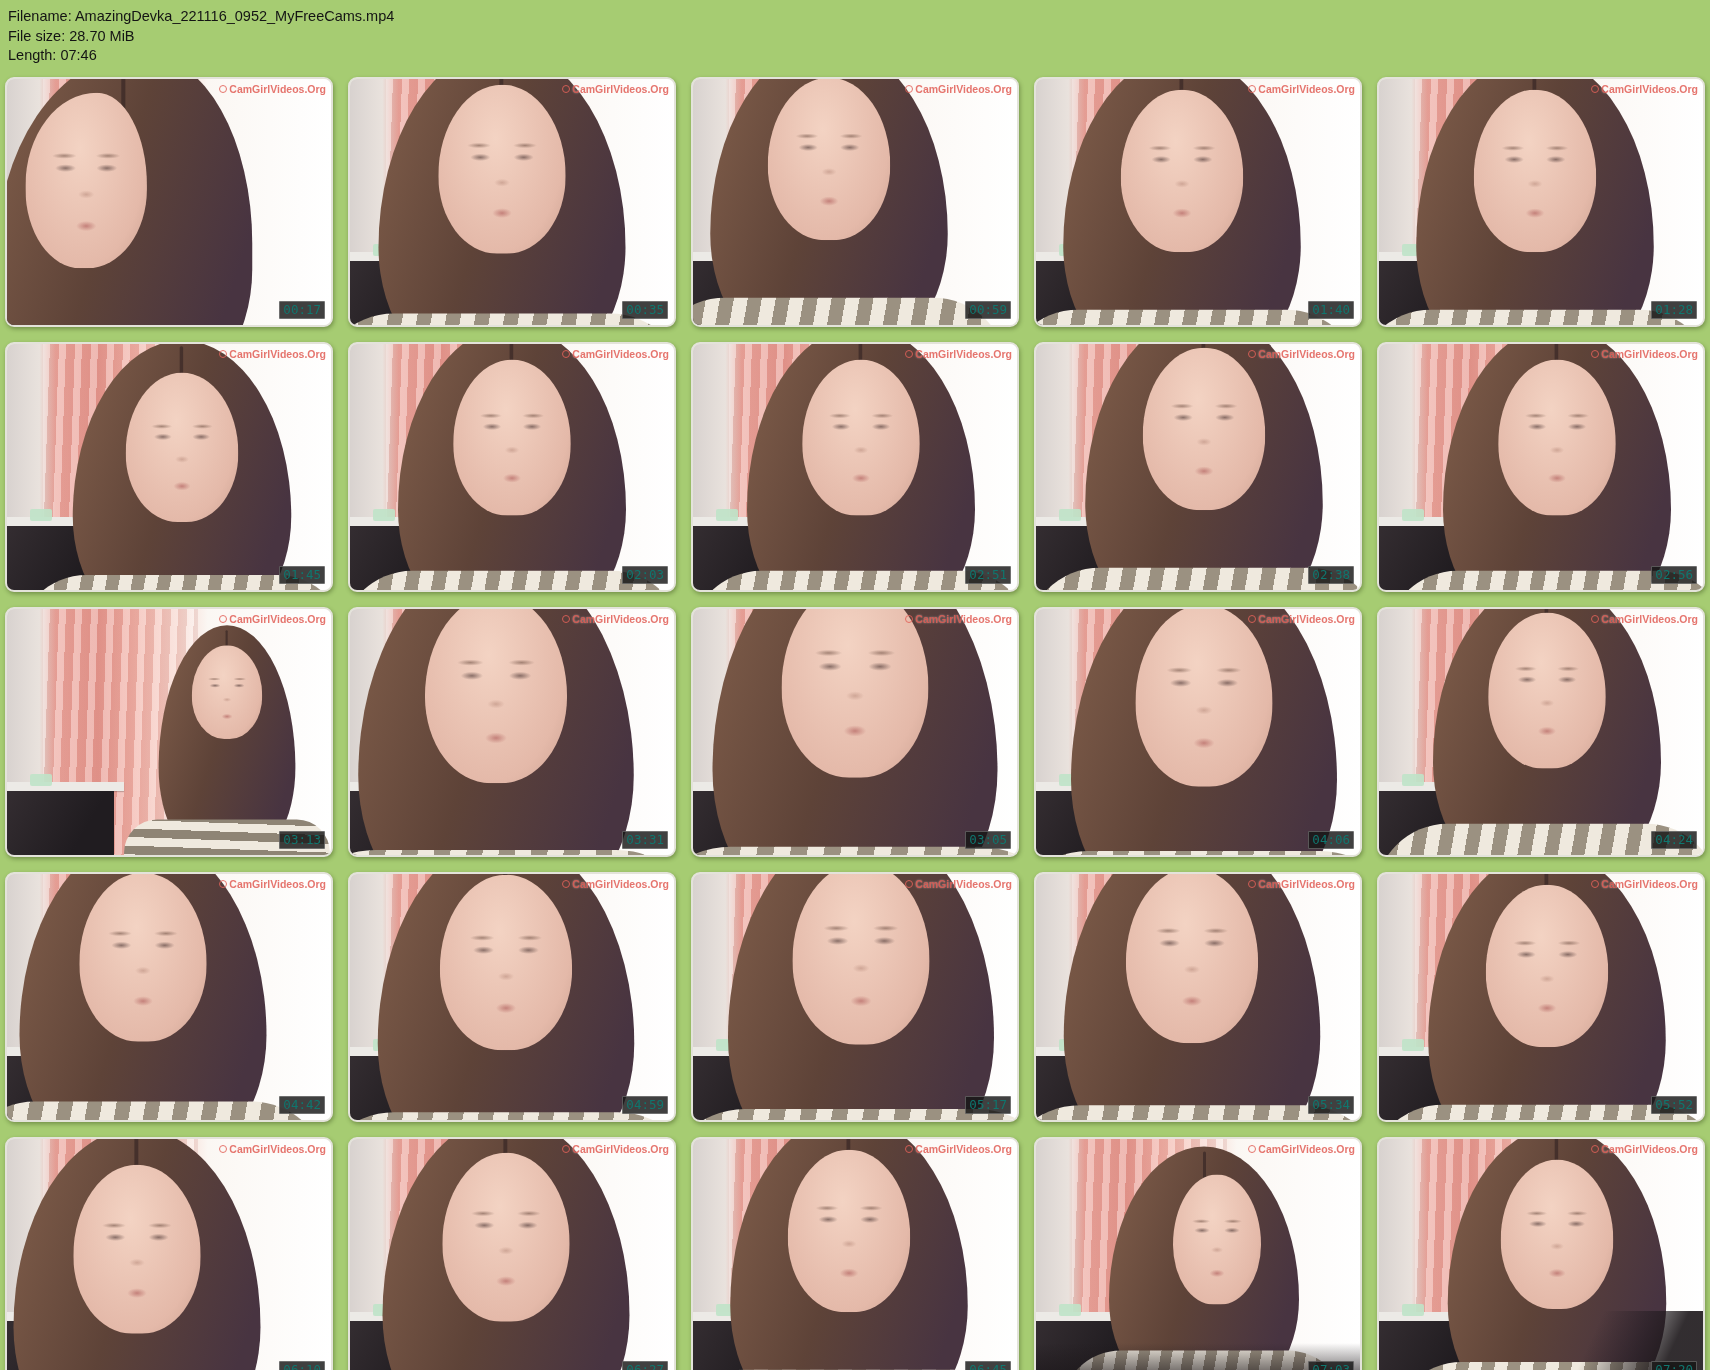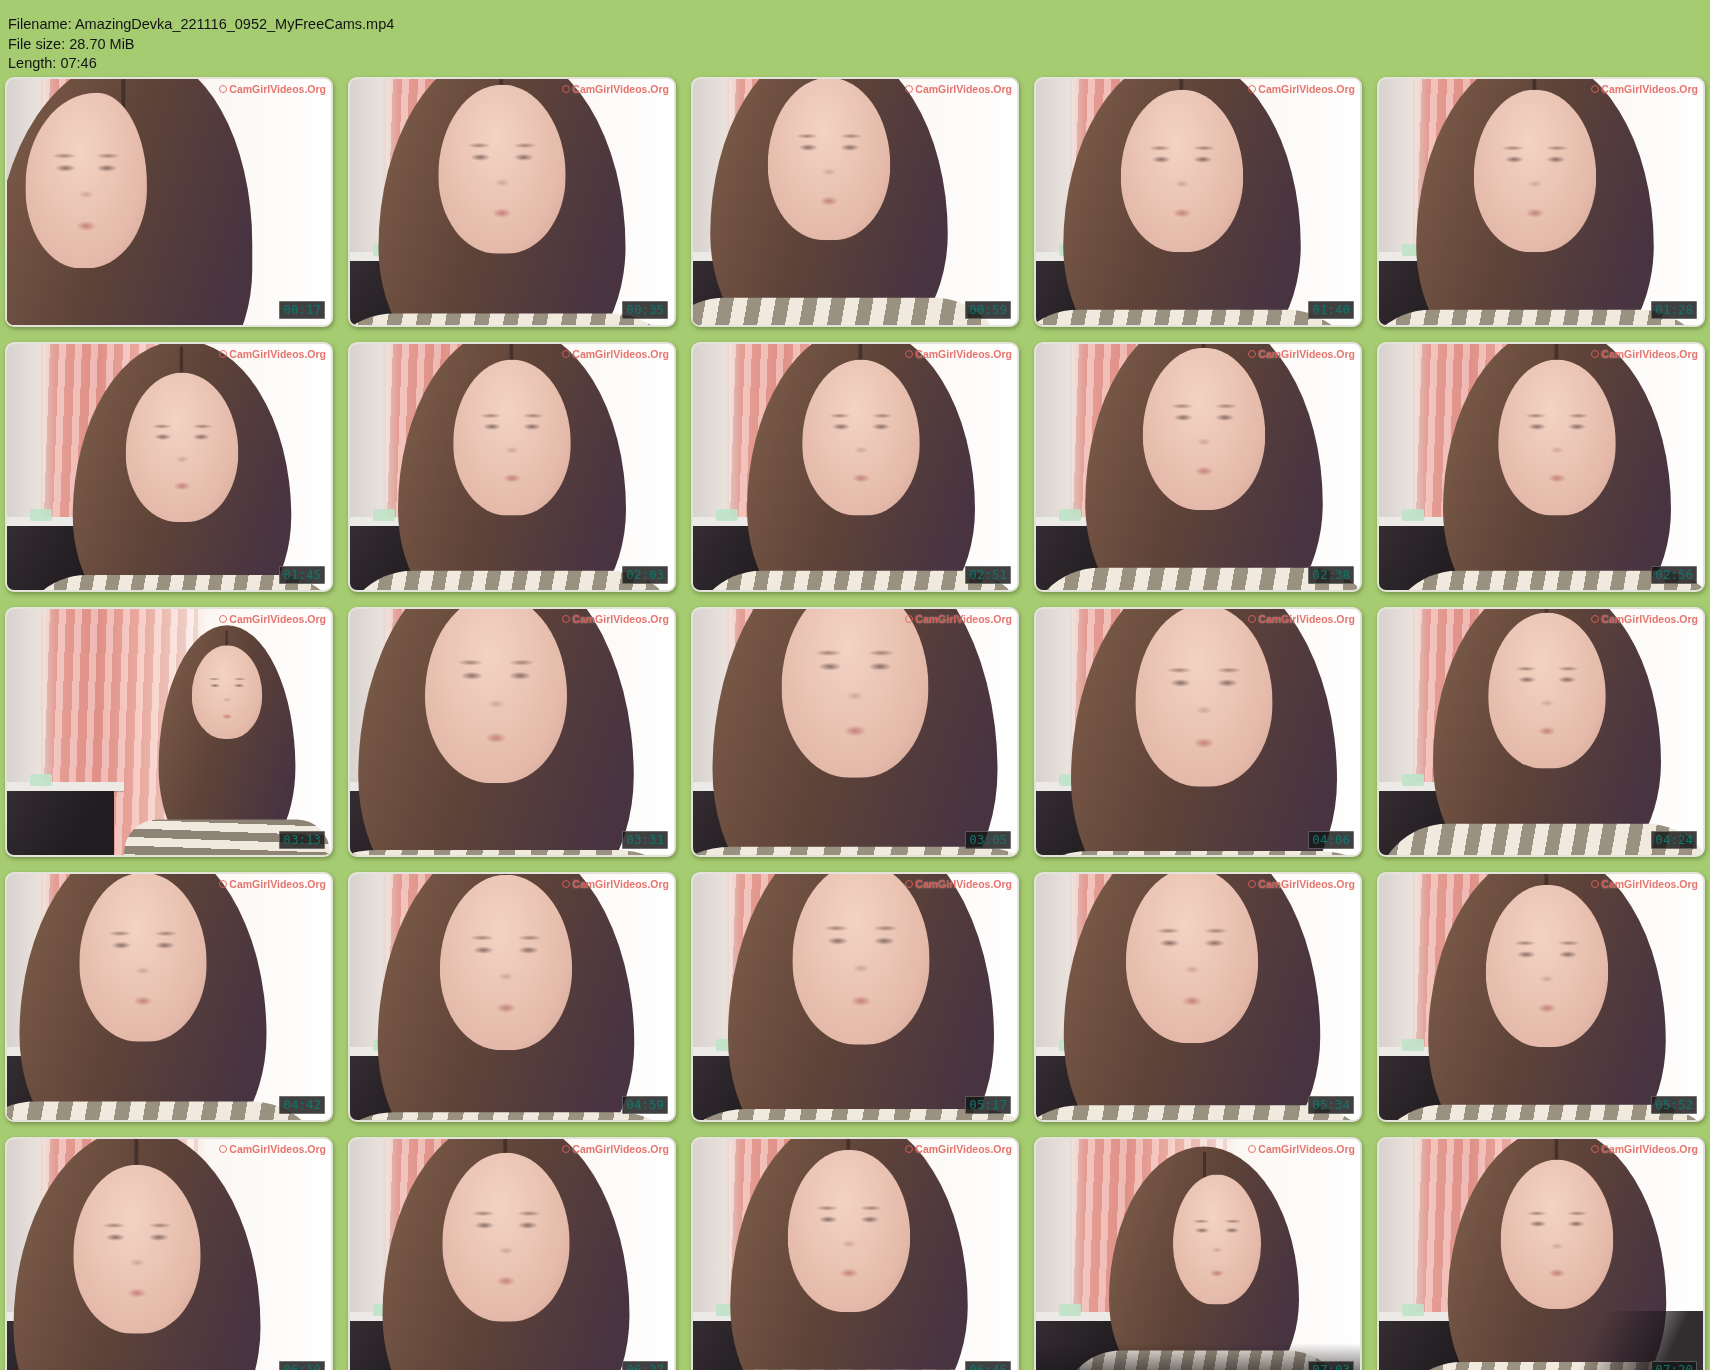--- a/index.html
+++ b/index.html
@@ -3,21 +3,21 @@
 <meta charset="utf-8">
 <style>
   html,body{margin:0;padding:0;}
   body{
     width:1710px;height:1370px;
     background:#a6cc72;
     font-family:"Liberation Sans", sans-serif;
     position:relative;overflow:hidden;
   }
   
-  .header{position:absolute;top:0;left:0;right:0;height:70px;margin-top:8px;}
+  .header{position:absolute;top:0;left:0;right:0;height:70px;}
   .hcol{position:absolute;top:7px;font-size:14.5px;line-height:19.5px;color:#141414;}
   .hcol.left{left:8px;text-align:left;}
   .hcol.right{right:8px;text-align:right;}
   
   .grid{
     position:absolute;top:77px;left:5px;right:5px;
     display:grid;grid-template-columns:repeat(5,1fr);
     grid-auto-rows:250px;gap:15px;
   }
   .thumb{

